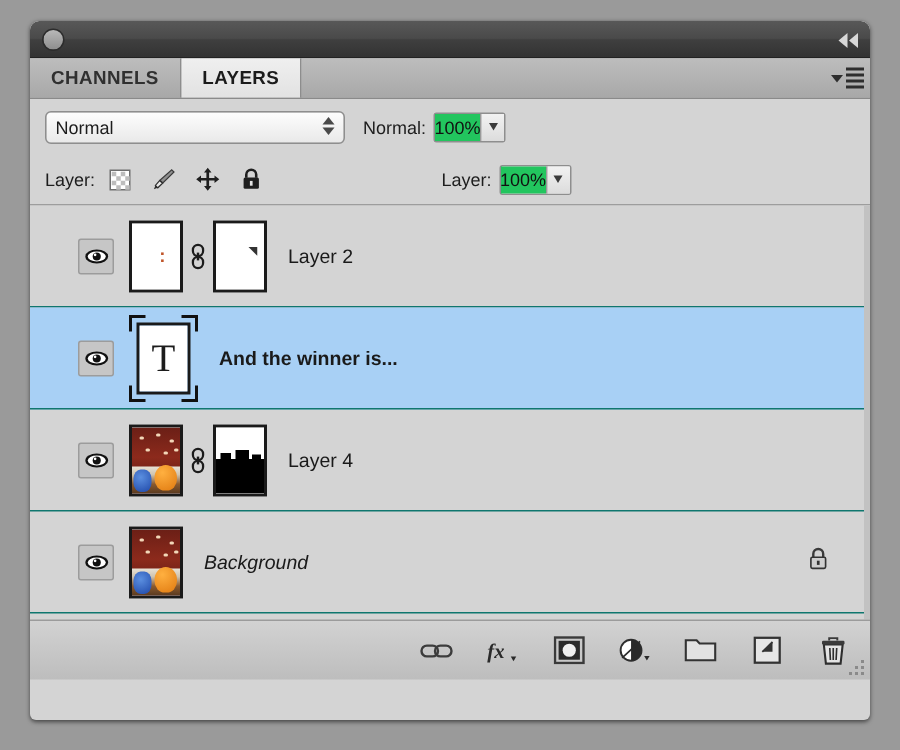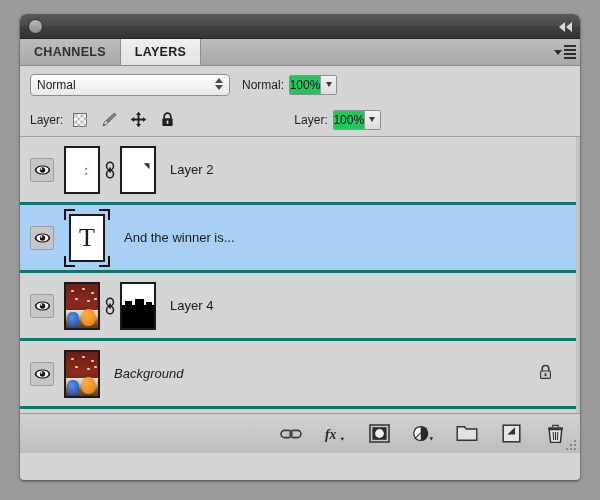--- a/index.html
+++ b/index.html
@@ -209,23 +209,24 @@
   .layerlist {
     background: #d4d4d4;
     height: 276px;
     overflow: hidden;
     position: relative;
   }
   .layerrow {
     display: flex;
     align-items: center;
     height: 68px;
-    border-bottom: 3px solid #0f766e;
-    box-sizing: border-box;
-    position: relative;
+    border-bottom: 1px solid #0f766e;
+    box-sizing: border-box;
+    position: relative;
+    padding-left: 22px;
   }
   .layerrow.selected { background: #a8d0f5; }
 
   .eyecell {
     width: 44px;
     display: flex;
     align-items: center;
     justify-content: center;
     height: 100%;
   }
@@ -276,21 +277,21 @@
     justify-content: center;
   }
 
   .layername {
     font-size: 13px;
     color: #1a1a1a;
     margin-left: 14px;
     white-space: nowrap;
   }
   .layername.italic { font-style: italic; }
-  .layerrow.selected .layername { font-weight: normal; }
+  .layerrow.selected .layername { font-weight: bold; }
 
   .rowlock {
     position: absolute;
     right: 26px;
     top: 50%;
     transform: translateY(-50%);
   }
 
   
   .photo {

